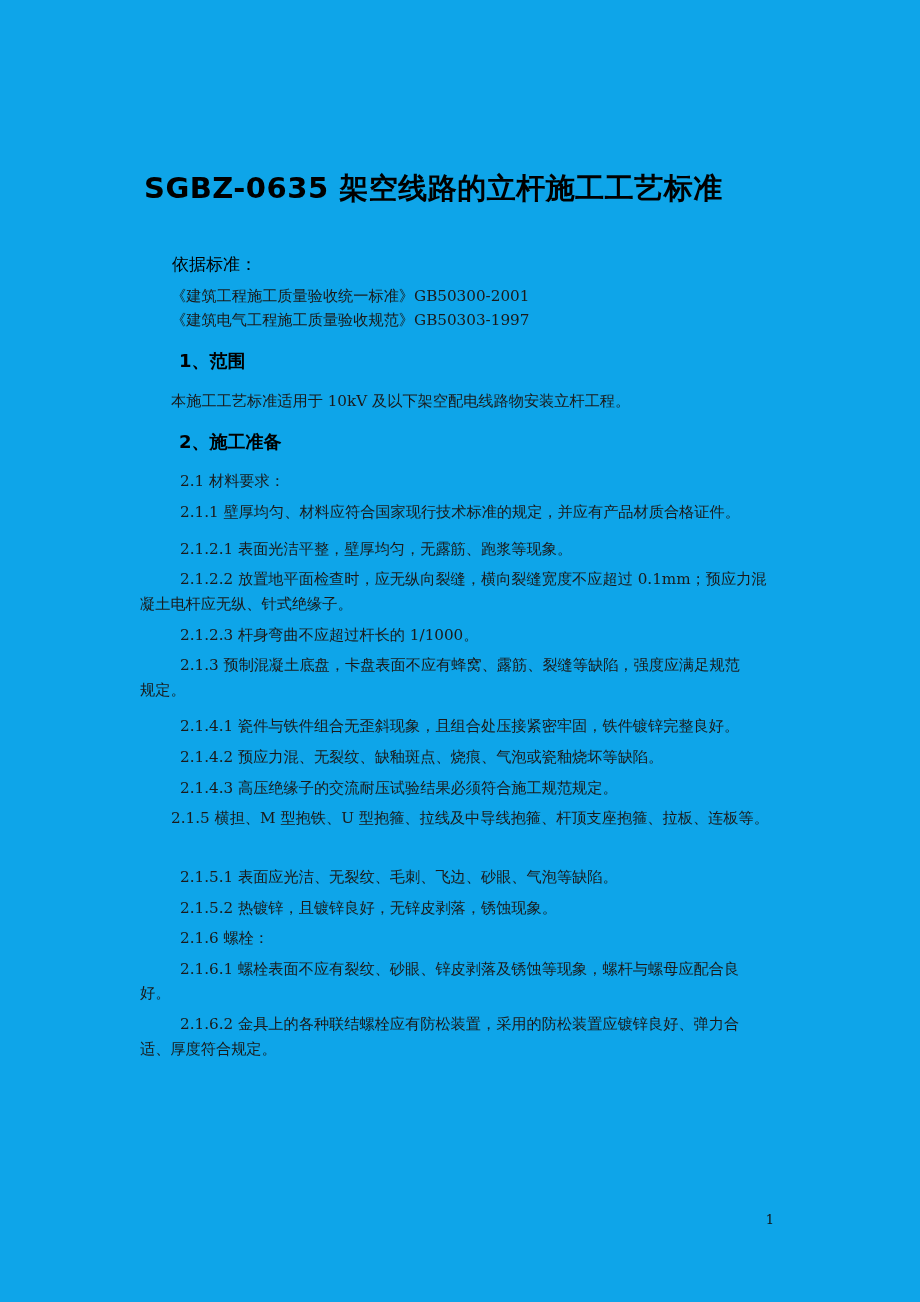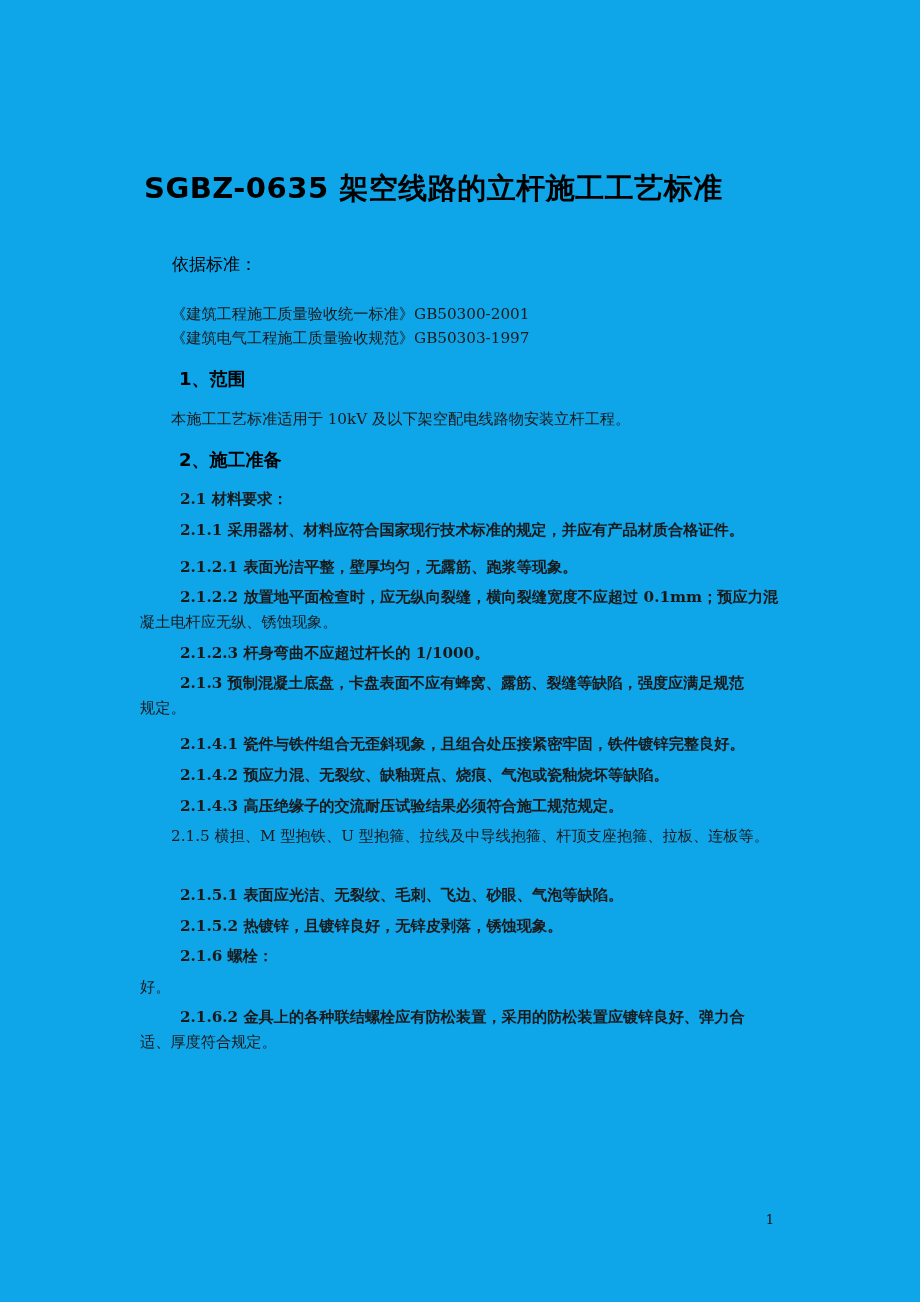--- a/index.html
+++ b/index.html
@@ -63,21 +63,20 @@
     color: #1a1a1a;
     margin: 0;
     padding-left: 31px;
     white-space: nowrap;
   }
   .line.hang {
     padding-left: 0px;
   }
   .line.indent {
     padding-left: 40px;
-    font-weight: bold;
   }
   .spacer-xs { height: 6px; }
   .spacer-lg { height: 34px; }
   .spacer-xl { height: 46px; }
   
   .page-number {
     position: absolute;
     left: 0;
     top: 1212px;
     width: 920px;
@@ -100,50 +99,50 @@
   <div class="content">
 
     <h1 class="doc-title">SGBZ-0635 架空线路的立杆施工工艺标准</h1>
 
     <div class="spacer-xl"></div>
 
     <h2 class="sub-heading">依据标准：</h2>
 
     <div class="spacer-xs"></div>
 
-    <p class="line hang" style="padding-left:31px;margin-top:18px;">《建筑工程施工质量验收统一标准》GB50300-2001</p>
+    <p class="line hang" style="padding-left:31px;">《建筑工程施工质量验收统一标准》GB50300-2001</p>
     <p class="line hang" style="padding-left:31px;">《建筑电气工程施工质量验收规范》GB50303-1997</p>
 
     <div class="spacer-xs"></div>
 
     <h2 class="num-heading">1、范围</h2>
 
     <div class="spacer-xs"></div>
 
     <p class="line">本施工工艺标准适用于 10kV 及以下架空配电线路物安装立杆工程。</p>
 
     <div class="spacer-xs"></div>
 
     <h2 class="num-heading">2、施工准备</h2>
 
     <div class="spacer-xs"></div>
 
     <p class="line indent">2.1 材料要求：</p>
     <div class="spacer-xs"></div>
 
-    <p class="line indent">2.1.1 采用器材、材料应符合国家现行技术标准的规定，并应有产品材质合格证件。</p>
+    <p class="line indent">2.1.1 壁厚均匀、材料应符合国家现行技术标准的规定，并应有产品材质合格证件。</p>
     <div class="spacer-xs"></div>
 
     <div class="spacer-xs"></div>
 
     <p class="line indent">2.1.2.1 表面光洁平整，壁厚均匀，无露筋、跑浆等现象。</p>
     <div class="spacer-xs"></div>
 
     <p class="line indent">2.1.2.2 放置地平面检查时，应无纵向裂缝，横向裂缝宽度不应超过 0.1mm；预应力混</p>
-    <p class="line hang">凝土电杆应无纵、锈蚀现象。</p>
+    <p class="line hang">凝土电杆应无纵、针式绝缘子。</p>
     <div class="spacer-xs"></div>
 
     <p class="line indent">2.1.2.3 杆身弯曲不应超过杆长的 1/1000。</p>
     <div class="spacer-xs"></div>
 
     <p class="line indent">2.1.3 预制混凝土底盘，卡盘表面不应有蜂窝、露筋、裂缝等缺陷，强度应满足规范</p>
     <p class="line hang">规定。</p>
     <div class="spacer-xs"></div>
 
     <div class="spacer-xs"></div>
@@ -163,20 +162,21 @@
 
     <p class="line indent">2.1.5.1 表面应光洁、无裂纹、毛刺、飞边、砂眼、气泡等缺陷。</p>
     <div class="spacer-xs"></div>
 
     <p class="line indent">2.1.5.2 热镀锌，且镀锌良好，无锌皮剥落，锈蚀现象。</p>
     <div class="spacer-xs"></div>
 
     <p class="line indent">2.1.6 螺栓：</p>
     <div class="spacer-xs"></div>
 
+    <p class="line indent">2.1.6.1 螺栓表面不应有裂纹、砂眼、锌皮剥落及锈蚀等现象，螺杆与螺母应配合良</p>
     <p class="line hang">好。</p>
     <div class="spacer-xs"></div>
 
     <p class="line indent">2.1.6.2 金具上的各种联结螺栓应有防松装置，采用的防松装置应镀锌良好、弹力合</p>
     <p class="line hang">适、厚度符合规定。</p>
 
   </div>
 
   <div class="page-number">
     <span class="pn-inner">1</span>

